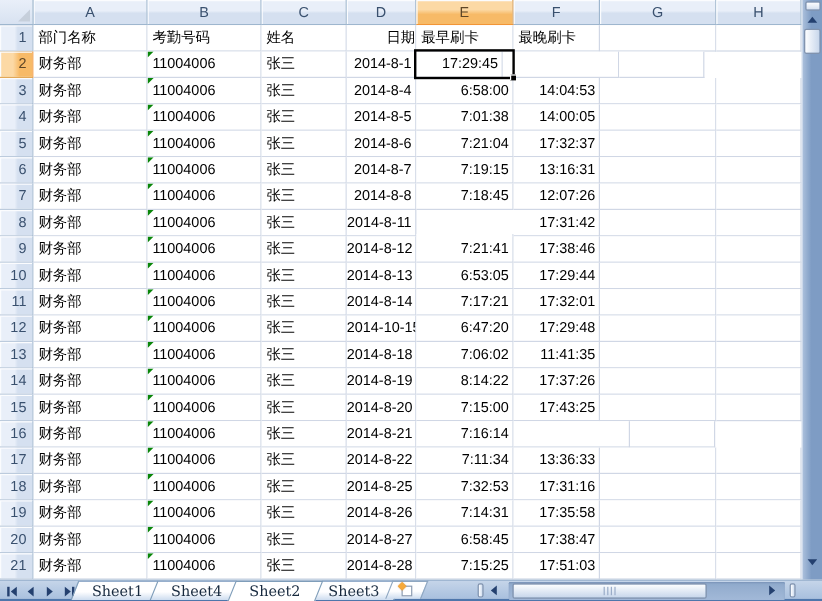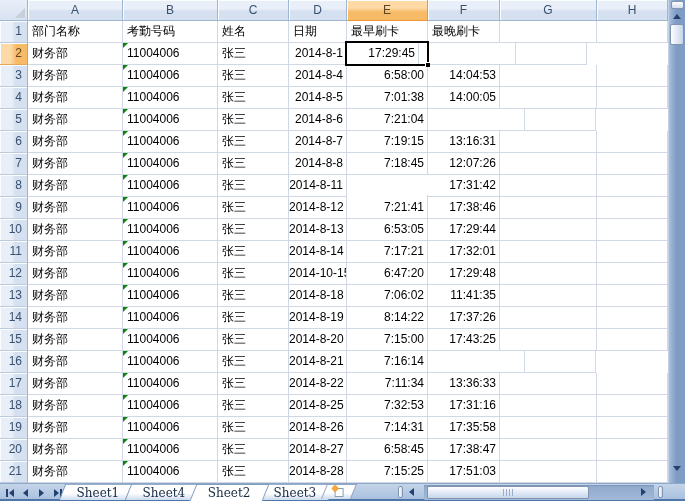--- a/index.html
+++ b/index.html
@@ -161,21 +161,21 @@
         <div class="colhdr" style="width: 72px;">F</div>
         <div class="colhdr" style="width: 97px;">G</div>
         <div class="colhdr" style="width: 71px;">H</div>
       </div>
 
   <div class="grow">
         <div class="rowhdr">1</div>
         <div class="cell" style="width: 95px;">部门名称</div>
         <div class="cell" style="width: 95px;">考勤号码</div>
         <div class="cell" style="width: 71px;">姓名</div>
-        <div class="cell" style="width: 58px;">日期</div>
+        <div class="cell" style="width: 58px; text-align: right;">日期</div>
         <div class="cell" style="width: 81px;">最早刷卡</div>
         <div class="cell" style="width: 72px;">最晚刷卡</div>
         <div class="cell" style="width: 97px;"></div>
         <div class="cell" style="width: 71px;"></div>
       </div>
       <div class="grow">
         <div class="rowhdr sel">2</div>
         <div class="cell" style="width: 95px;">财务部</div>
         <div class="cell" style="width: 95px;">11004006<span class="green-tri"></span></div>
         <div class="cell" style="width: 71px;">张三</div>
@@ -206,20 +206,21 @@
         <div class="cell" style="width: 97px;"></div>
         <div class="cell" style="width: 71px;"></div>
       </div>
       <div class="grow">
         <div class="rowhdr">5</div>
         <div class="cell" style="width: 95px;">财务部</div>
         <div class="cell" style="width: 95px;">11004006<span class="green-tri"></span></div>
         <div class="cell" style="width: 71px;">张三</div>
         <div class="cell r" style="width: 58px;">2014-8-6</div>
         <div class="cell r" style="width: 81px;">7:21:04</div>
+        <div class="cell r" style="width: 72px;">17:32:37</div>
         <div class="cell" style="width: 97px;"></div>
         <div class="cell" style="width: 71px;"></div>
       </div>
       <div class="grow">
         <div class="rowhdr">6</div>
         <div class="cell" style="width: 95px;">财务部</div>
         <div class="cell" style="width: 95px;">11004006<span class="green-tri"></span></div>
         <div class="cell" style="width: 71px;">张三</div>
         <div class="cell r" style="width: 58px;">2014-8-7</div>
         <div class="cell r" style="width: 81px;">7:19:15</div>

